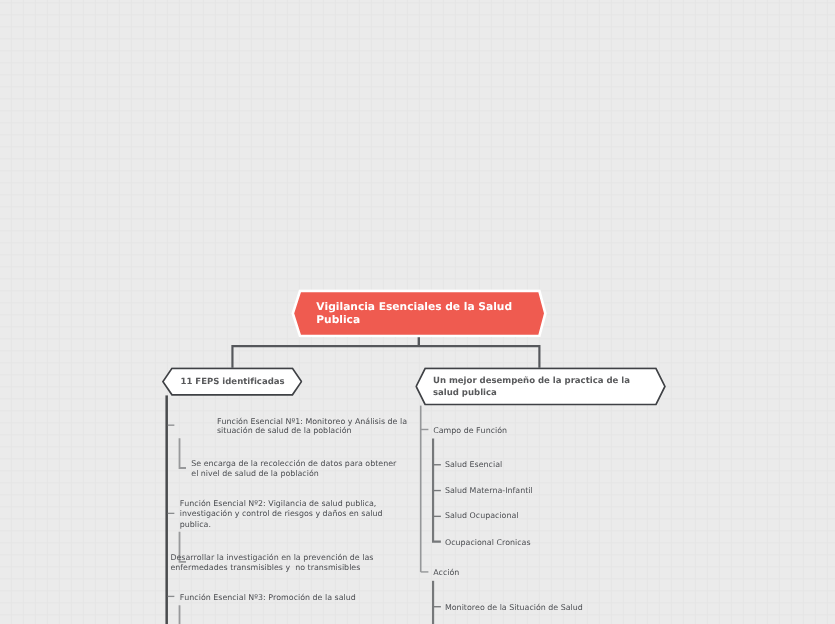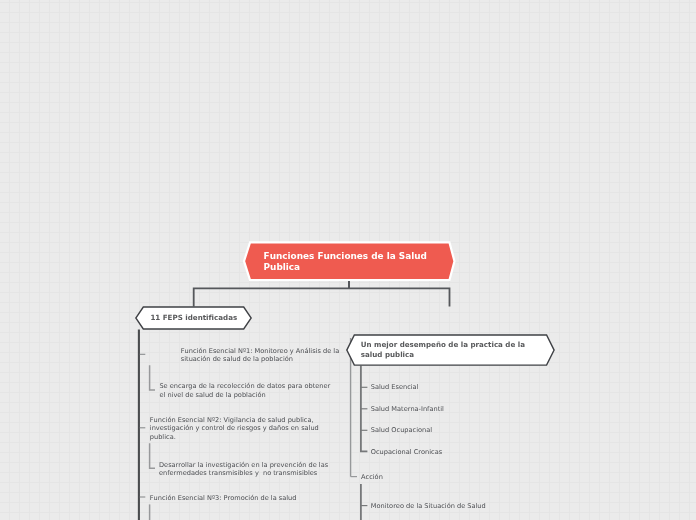--- a/index.html
+++ b/index.html
@@ -33,21 +33,21 @@
     will-change:opacity;
   }
 
   
   .branch-node .hexbg{position:absolute;inset:0;}
   .branch-label{
     position:absolute;color:#58595b;font-weight:bold;will-change:opacity;
   }
   #left-node{left:135px;top:305.95px;width:117px;height:23.6px;}
   #left-node .branch-label{left:15.4px;top:7.1px;width:100px;font-size:7.12px;line-height:10px;}
-  #right-node{left:346.3px;top:305.95px;width:209px;height:42px;margin-top:28px;}
+  #right-node{left:346.3px;top:305.95px;width:209px;height:42px;}
   #right-node .branch-label{left:14.5px;top:6.1px;width:178px;font-size:7.12px;line-height:10.3px;}
 
   
   .leaf{
     position:absolute;font-size:6.6px;line-height:8.2px;
     white-space:pre;will-change:opacity;
   }
   .lvl2{color:#4b4d51;}
   .lvl3{color:#4d4f53;}
 </style>
@@ -80,37 +80,37 @@
   <path d="M360.9 505.6 L367.4 505.6" stroke="#76787a" stroke-width="1.15" fill="none"></path>
 </svg>
 
 <div class="leaf lvl2" style="left:149.8px;top:347.2px;margin-left:31px;">Función Esencial Nº1: Monitoreo y Análisis de la
 situación de salud de la población</div>
 <div class="leaf lvl3" style="left:159.4px;top:382.3px;">Se encarga de la recolección de datos para obtener
 el nivel de salud de la población</div>
 <div class="leaf lvl2" style="left:149.8px;top:416.1px;">Función Esencial Nº2: Vigilancia de salud publica,
 investigación y control de riesgos y daños en salud
 publica.</div>
-<div class="leaf lvl3" style="left:159px;top:461px;">Desarrollar la investigación en la prevención de las
+<div class="leaf lvl3" style="left:142px;top:461px;">Desarrollar la investigación en la prevención de las
 enfermedades transmisibles y  no transmisibles</div>
 <div class="leaf lvl2" style="left:149.8px;top:493.7px;">Función Esencial Nº3: Promoción de la salud</div>
 
 <div class="leaf lvl2" style="left:361px;top:354.6px;">Campo de Función</div>
 <div class="leaf lvl3" style="left:370.8px;top:383.2px;">Salud Esencial</div>
 <div class="leaf lvl3" style="left:370.8px;top:404.7px;">Salud Materna-Infantil</div>
 <div class="leaf lvl3" style="left:370.8px;top:426.2px;">Salud Ocupacional</div>
 <div class="leaf lvl3" style="left:370.8px;top:447.7px;">Ocupacional Cronicas</div>
 <div class="leaf lvl2" style="left:361px;top:472.9px;">Acción</div>
 <div class="leaf lvl3" style="left:370.8px;top:501.8px;">Monitoreo de la Situación de Salud</div>
 
 <div class="node" id="root-node">
   <svg class="hexbg" viewBox="0 0 214 40.3" preserveAspectRatio="none">
     <polygon points="8,1.35 207,1.35 212,20.15 207,38.95 8,38.95 2,20.15" fill="#ef5b50" stroke="#ffffff" stroke-width="2.2"></polygon>
   </svg>
-  <div id="root-label">Funciones Funciones de la Salud Publica</div>
+  <div id="root-label">Vigilancia Esenciales de la Salud Publica</div>
 </div>
 
 <div class="node branch-node" id="left-node">
   <svg class="hexbg" viewBox="0 0 117 24" preserveAspectRatio="none">
     <polygon points="8.3,1 108.7,1 116.2,12 108.7,23 8.3,23 0.8,12" fill="#ffffff" stroke="#3f4145" stroke-width="1.4"></polygon>
   </svg>
   <div class="branch-label">11 FEPS identificadas</div>
 </div>
 
 <div class="node branch-node" id="right-node">

